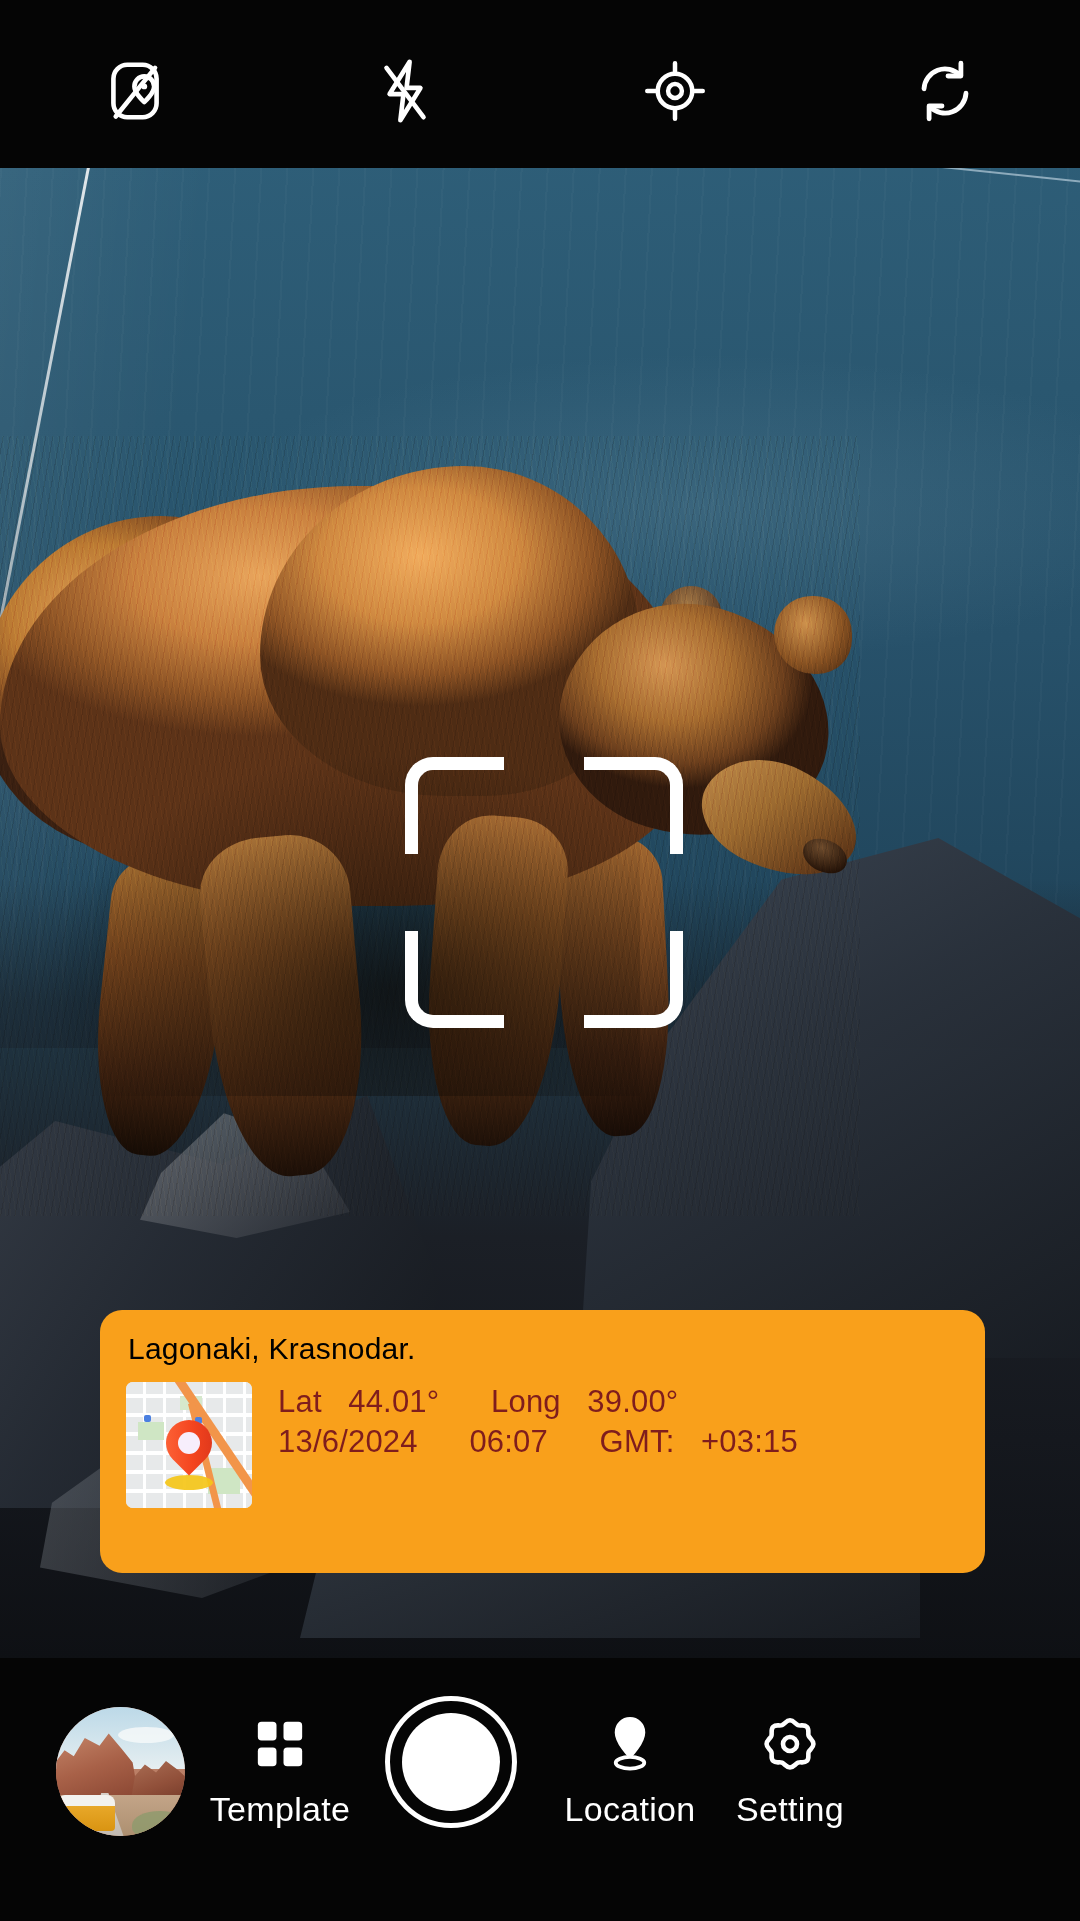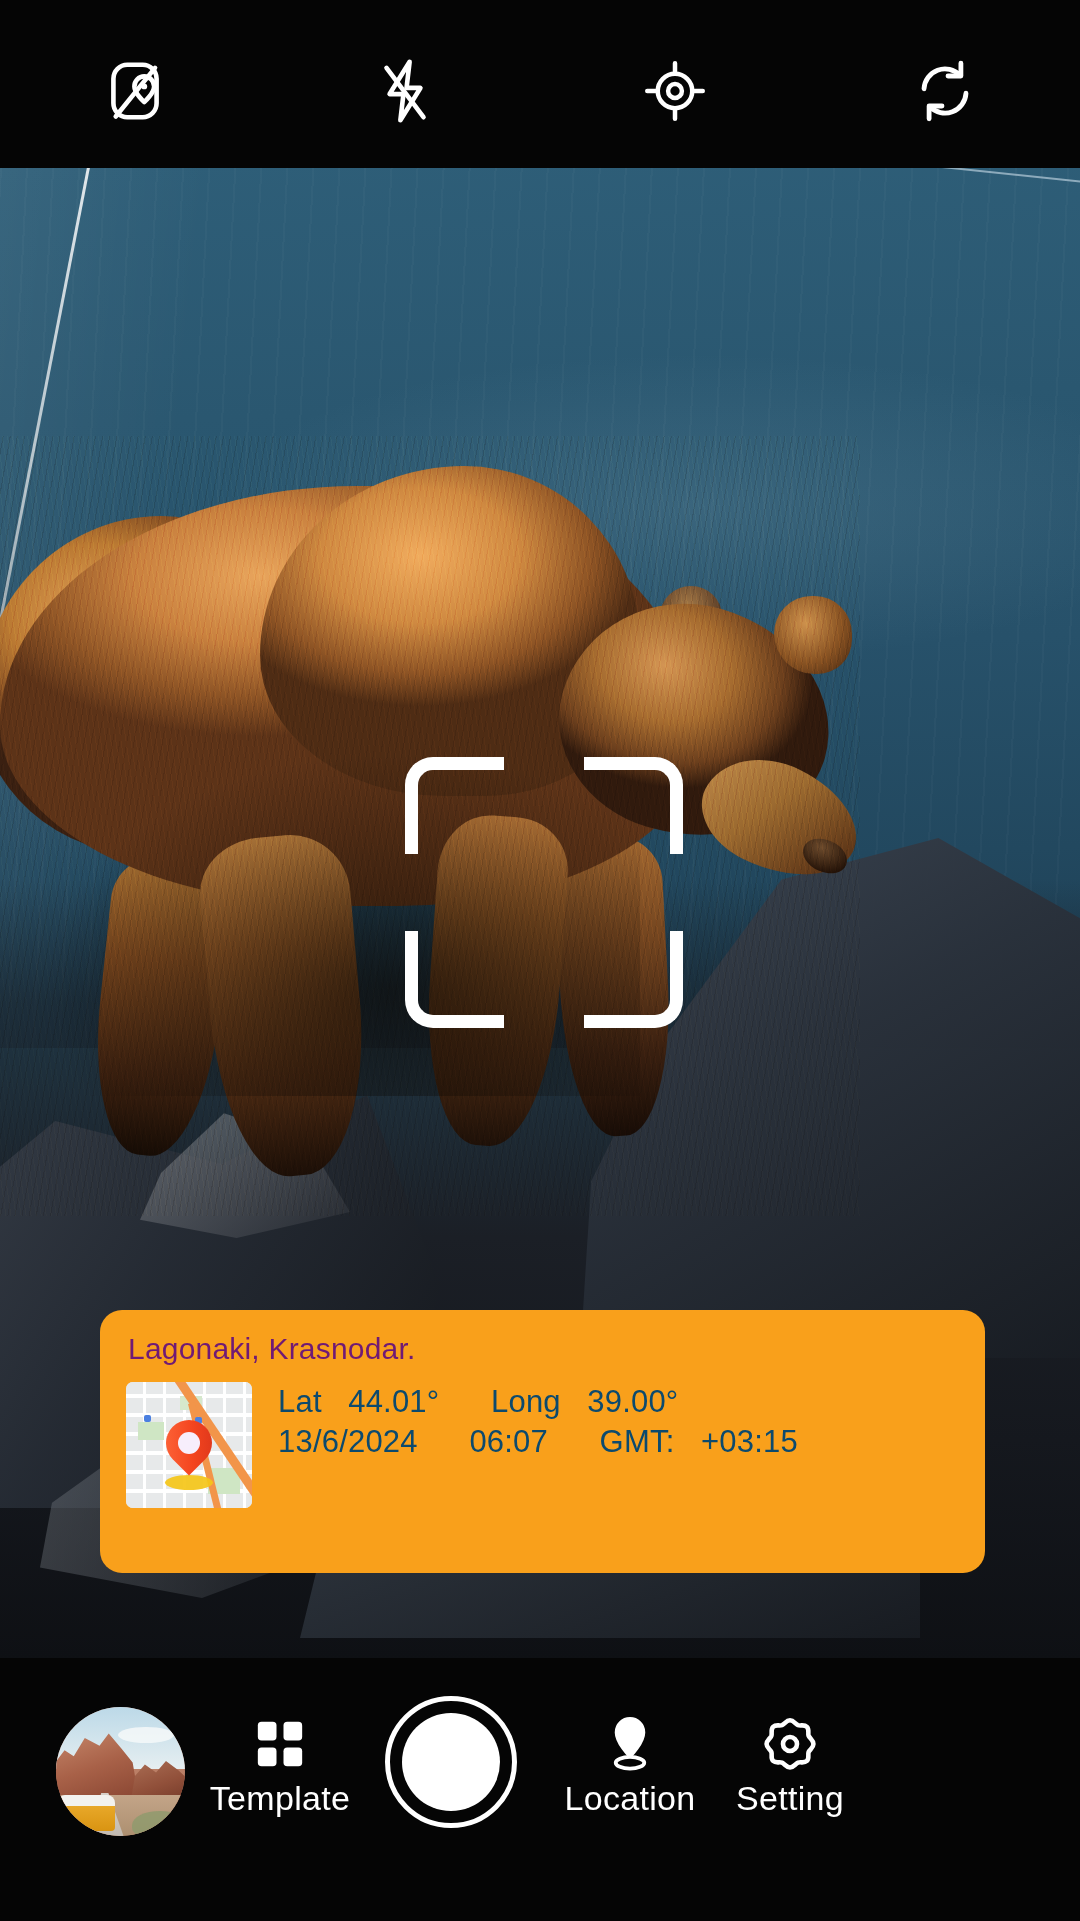--- a/index.html
+++ b/index.html
@@ -283,21 +283,21 @@
     left: 100px; top: 1310px;
     width: 885px; height: 263px;
     background: #f9a01b;
     border-radius: 22px;
     z-index: 20;
     box-sizing: border-box;
     padding: 18px 26px 12px 26px;
     overflow: hidden;
   }
   .gps-place {
-    color: #701a75;
+    color: #000000;
     font-size: 30px;
     letter-spacing: .2px;
     line-height: 1;
     margin: 6px 0 0 2px;
     white-space: nowrap;
   }
   .gps-mid {
     display: flex;
     align-items: flex-start;
     margin-top: 16px;
@@ -378,21 +378,21 @@
   .pin-dot {
     position: absolute;
     left: 12px; top: 12px;
     width: 22px; height: 22px;
     border-radius: 50%;
     background: #f7eefc;
   }
   .gps-lines {
     margin-left: 26px;
     padding-top: 2px;
-    color: #0c4a6e;
+    color: #7f1d1d;
   }
   .gps-row {
     font-size: 31px;
     line-height: 1.28;
     white-space: nowrap;
     letter-spacing: .2px;
   }
   .gps-row span.gap { display: inline-block; width: 34px; }
   .gps-adv {
     color: #1b1470;
@@ -464,21 +464,21 @@
     position: absolute;
     top: 49px;
     width: 220px;
     text-align: center;
     color: #fff;
   }
   .bb-icon { height: 74px; display: flex; align-items: center; justify-content: center; }
   .bb-label {
     font-size: 34px;
     line-height: 1;
-    margin-top: 0;
+    margin-top: 11px;
     letter-spacing: .3px;
   }
   .bb-template { left: 170px; }
   .bb-location { left: 520px; }
   .bb-setting { left: 680px; }
 
   .shutter {
     position: absolute;
     left: 385px; top: 38px;
     width: 132px; height: 132px;

